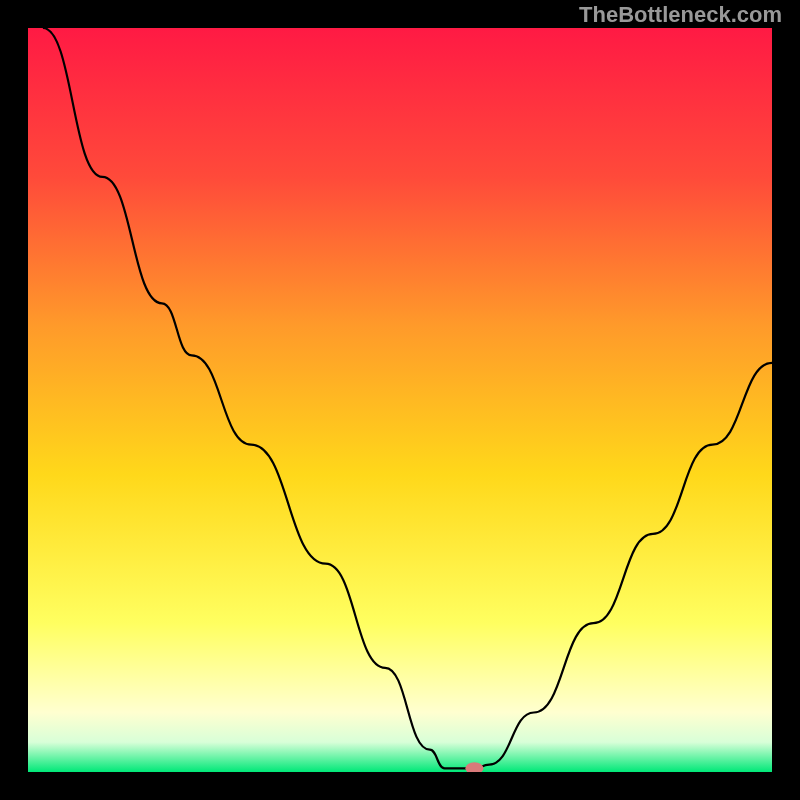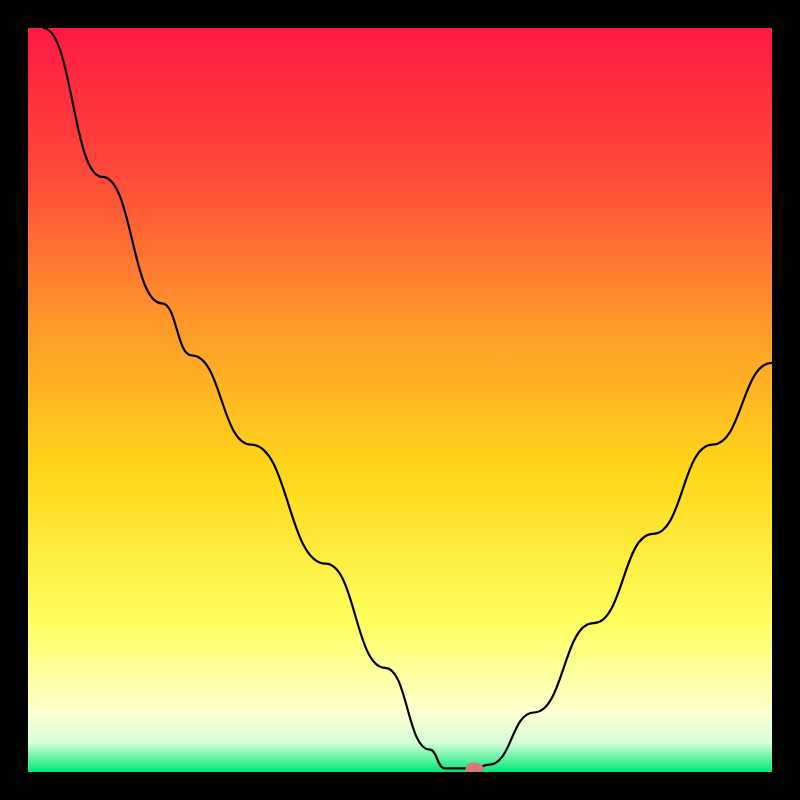--- a/index.html
+++ b/index.html
@@ -35,20 +35,21 @@
     overflow: hidden;
   }
   svg {
     display: block;
   }
 </style>
 </head>
 <body>
 
 <div class="chart-container">
+  <div class="watermark">TheBottleneck.com</div>
   <div class="plot-area">
     <svg id="chart-svg" width="744" height="744" viewBox="0 0 744 744">
       <defs>
         <linearGradient id="bg-grad" x1="0" y1="0" x2="0" y2="1">
             <stop offset="0%" stop-color="#ff1a44"></stop>
             <stop offset="20%" stop-color="#ff4a3a"></stop>
             <stop offset="40%" stop-color="#ff9a2a"></stop>
             <stop offset="60%" stop-color="#ffd81a"></stop>
             <stop offset="80%" stop-color="#ffff60"></stop>
             <stop offset="92%" stop-color="#ffffd0"></stop>

